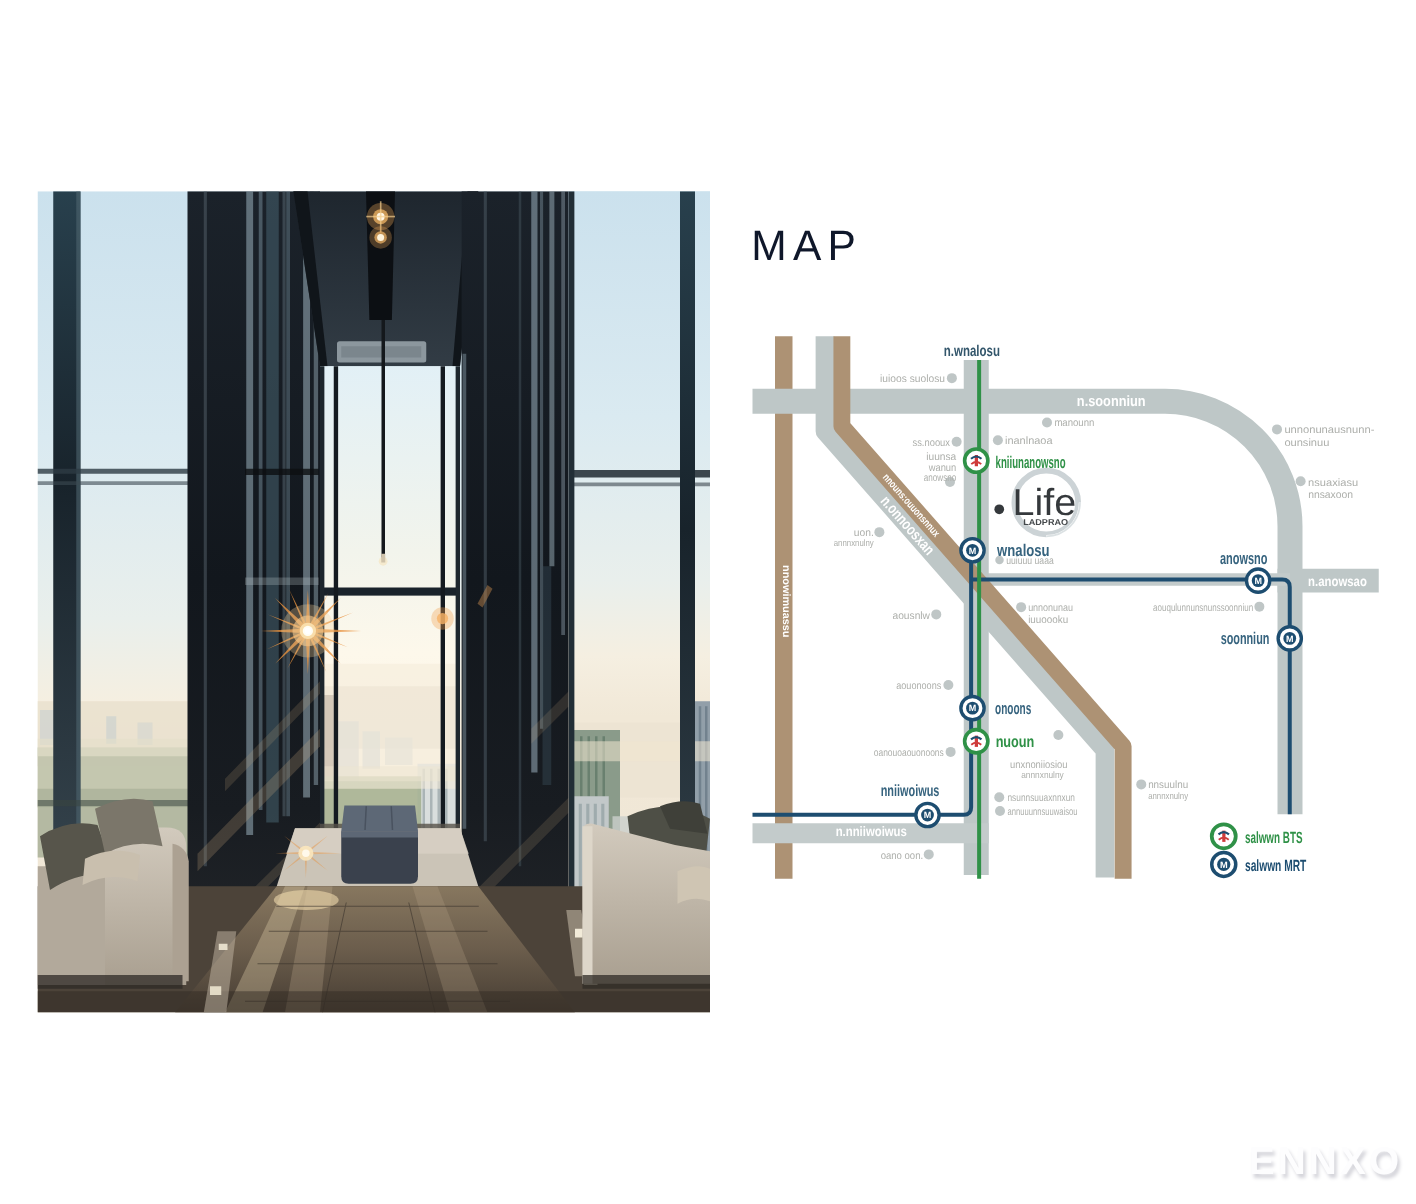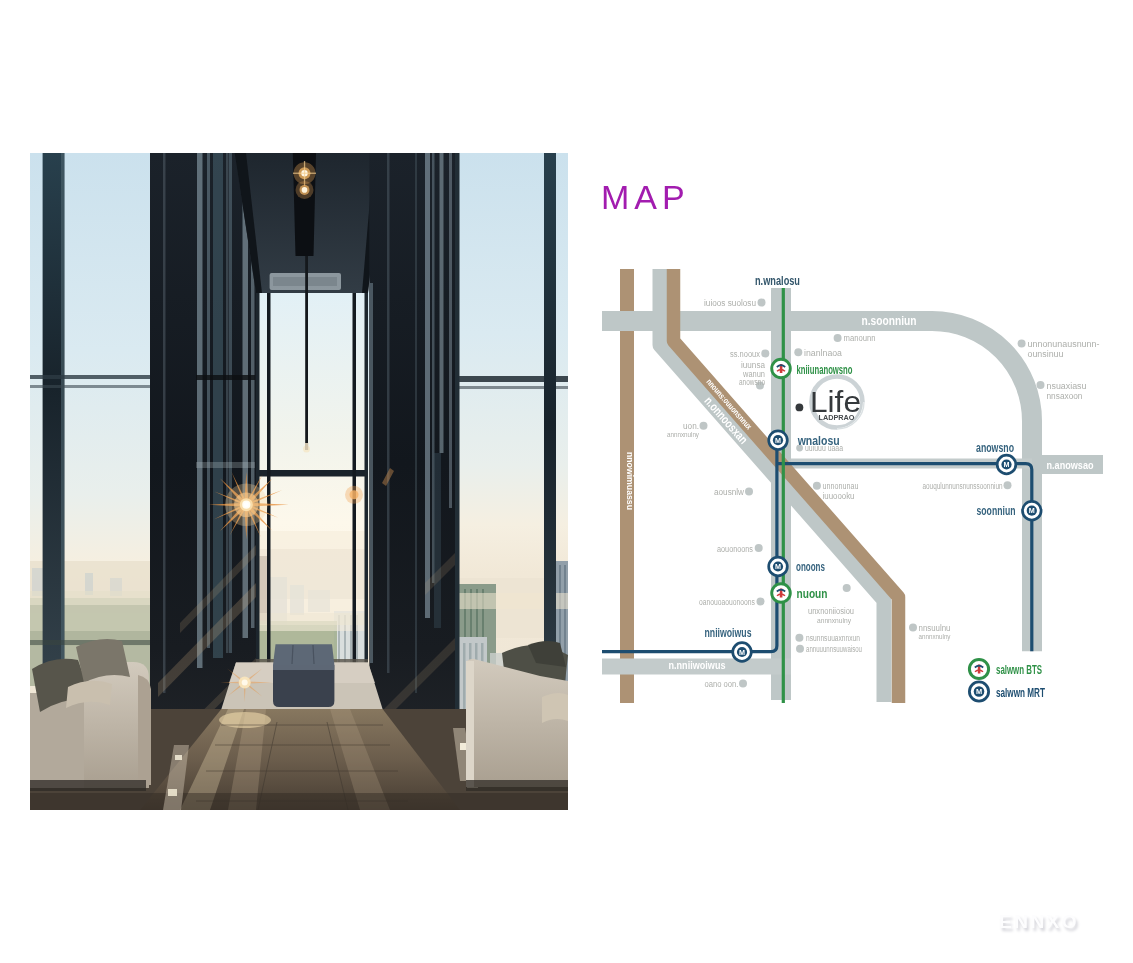--- a/index.html
+++ b/index.html
@@ -267,21 +267,21 @@
 <g>
 <path d="M472,500 q26,-12 50,-6 l16,8 -4,36 q-30,-10 -58,-4 Z" fill="#4e4f46"></path>
 <path d="M498,492 q18,-7 32,-2 l6,24 -30,-4 Z" fill="#3f4039"></path>
 <path d="M436,512 q0,-7 8,-6 l66,17 28,5 v106 h-102 Z" fill="url(#sofa)"></path>
 <rect x="436" y="508" width="8" height="126" fill="#ddd6c9"></rect>
 <path d="M512,544 q16,-7 26,-2 v26 q-13,-5 -26,2 Z" fill="#cfc5b3"></path>
 <rect x="436" y="627" width="102" height="11" fill="#2f2b26" opacity="0.75"></rect>
 </g>
 </svg>
 
-<div class="abs" style="left:601px;top:178px;font-size:34px;letter-spacing:5px;color:#a21caf">MAP</div>
+<div class="abs" style="left:601px;top:178px;font-size:34px;letter-spacing:5px;color:#0f172a">MAP</div>
 
 <svg class="abs" style="left:0;top:0" width="1133" height="963" viewBox="0 0 1133 963">
 <g fill="none" stroke-linecap="butt">
 
 <path d="M627,269 V703" stroke="#ad9274" stroke-width="14"></path>
 
 <path d="M660,269 V345 L884,600 V702" stroke="#bec7c7" stroke-width="15" stroke-linejoin="round"></path>
 
 <path d="M602,321 H932 A100,100 0 0 1 1032,421 V651.3" stroke="#bec7c7" stroke-width="20"></path>
 
@@ -435,13 +435,13 @@
 <text x="996" y="674" font-size="13" font-weight="bold" fill="#2f9147" textLength="46" lengthAdjust="spacingAndGlyphs">salwwn BTS</text>
 <g transform="translate(979,691.5)">
         <circle r="9.6" fill="#fff" stroke="#1d4d70" stroke-width="2.8"></circle>
         <circle r="5.3" fill="#1d4d70"></circle>
         <text y="2.7" font-size="7.4" font-weight="bold" fill="#fff" text-anchor="middle">M</text>
       </g>
 <text x="996" y="696.5" font-size="13" font-weight="bold" fill="#1d4d70" textLength="49" lengthAdjust="spacingAndGlyphs">salwwn MRT</text>
 </g>
 </svg>
 
-<div class="abs" style="left:999px;top:911px;font-size:19px;font-weight:bold;letter-spacing:2.5px;color:#fdfdfe;text-shadow:2px 3px 3px #d4d4da">ENNXO</div>
+<div class="abs" style="left:999px;top:911px;font-size:31px;font-weight:bold;letter-spacing:2.5px;color:#fdfdfe;text-shadow:2px 3px 3px #d4d4da">ENNXO</div>
 
 </body></html>

